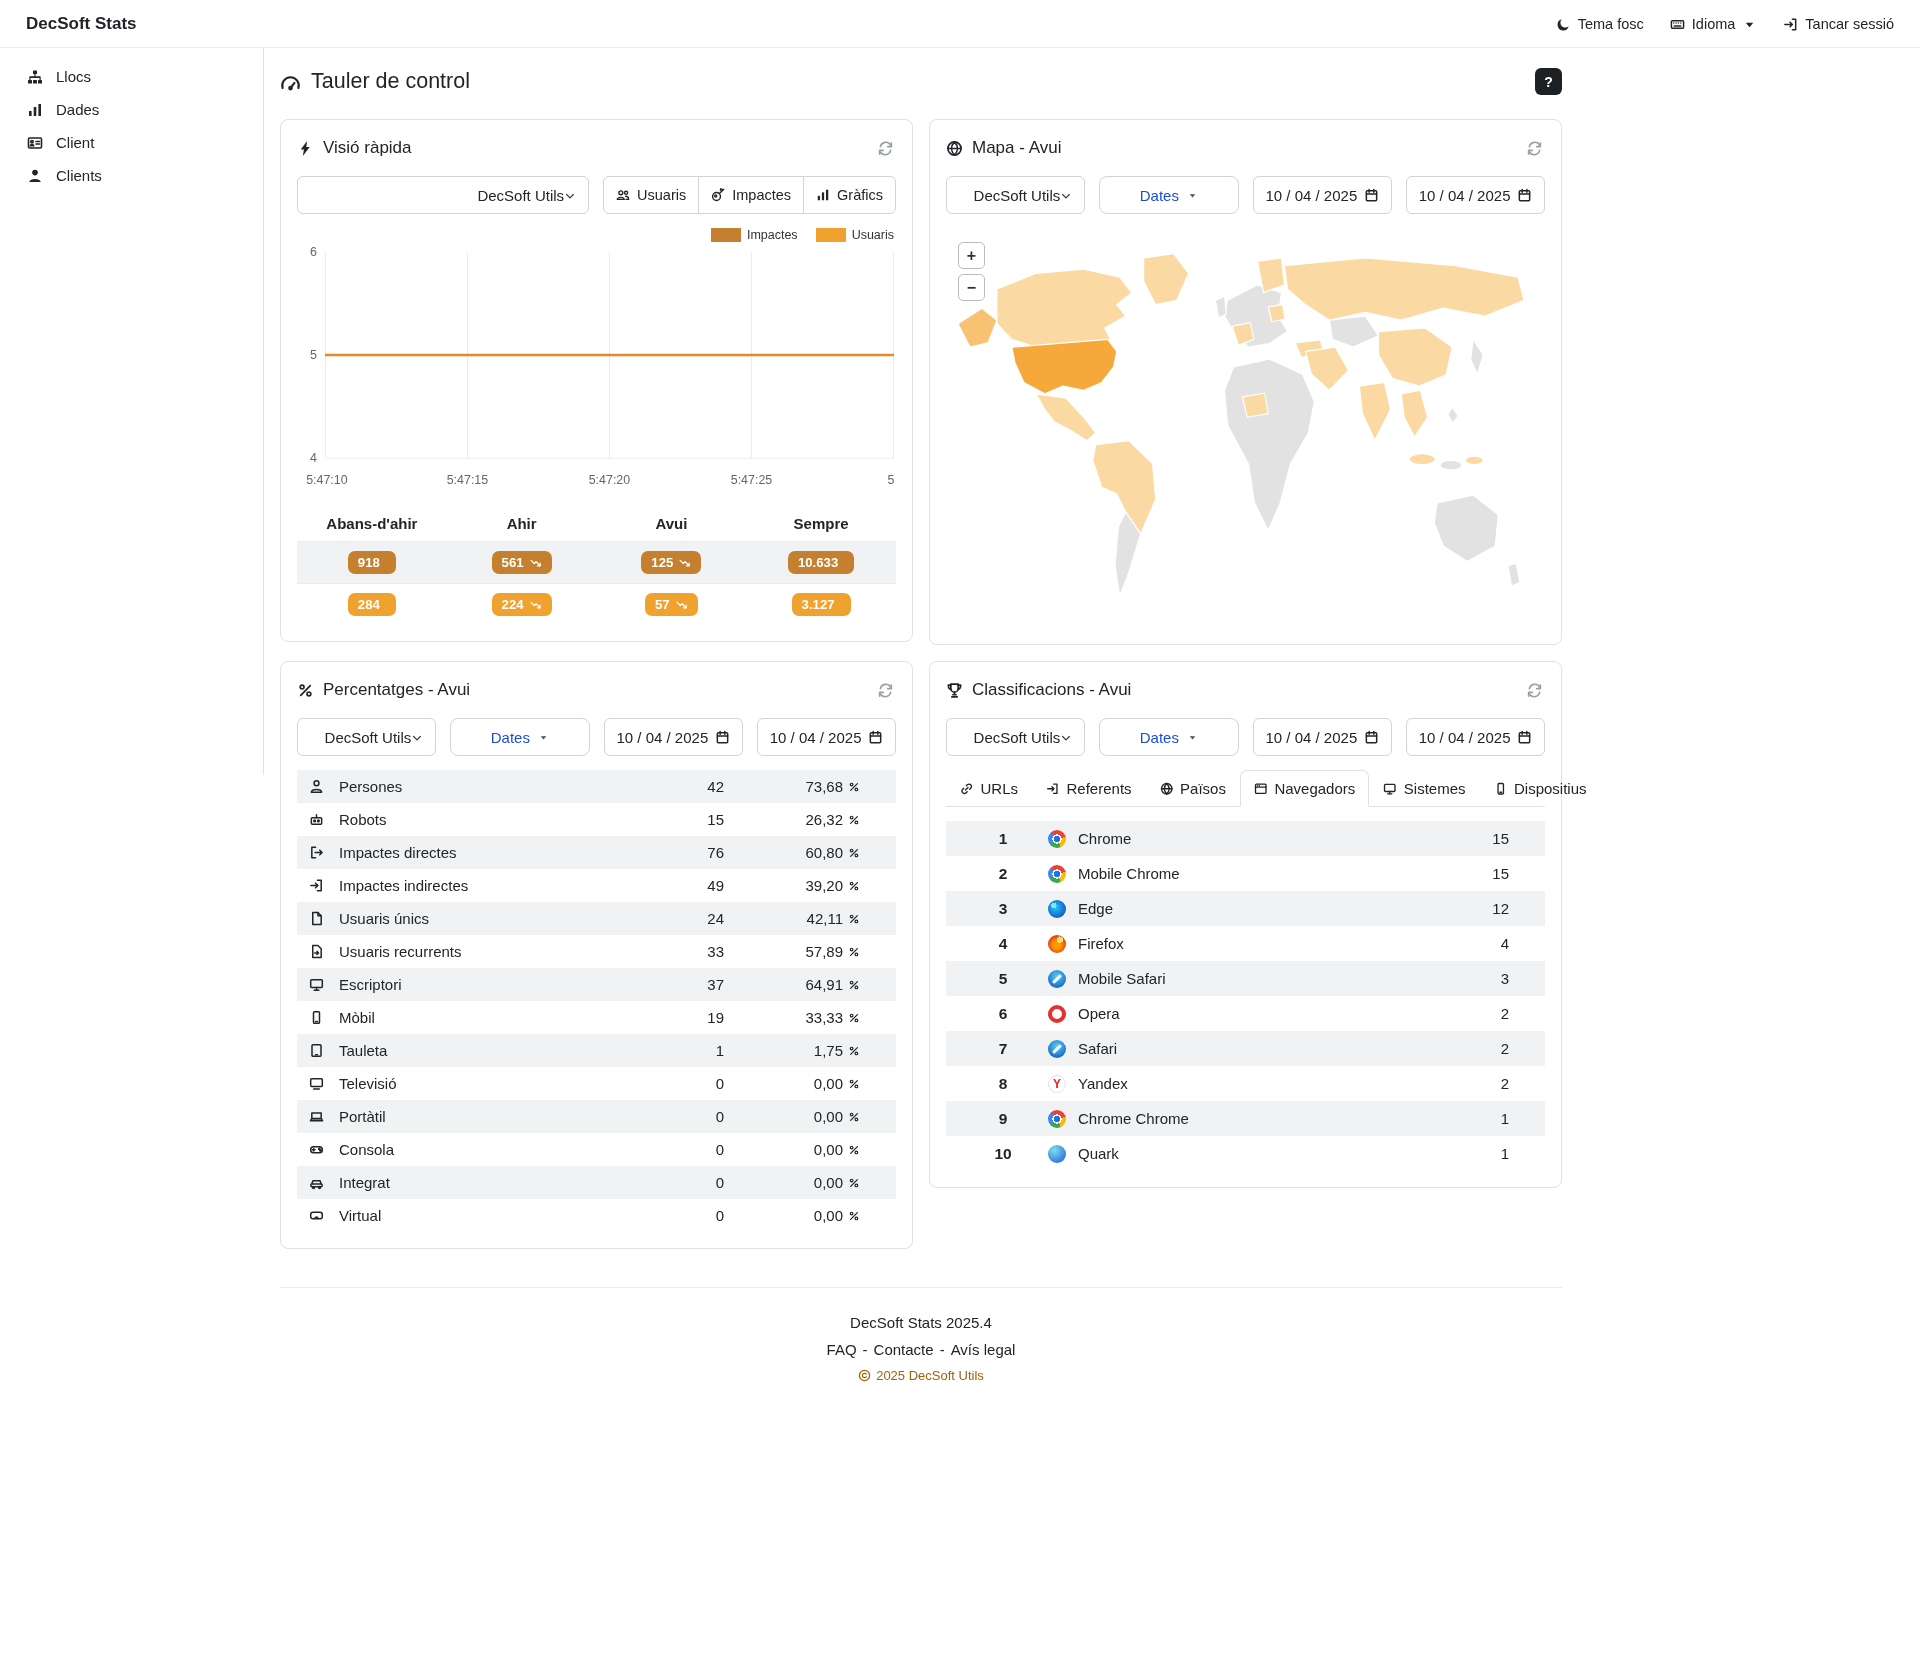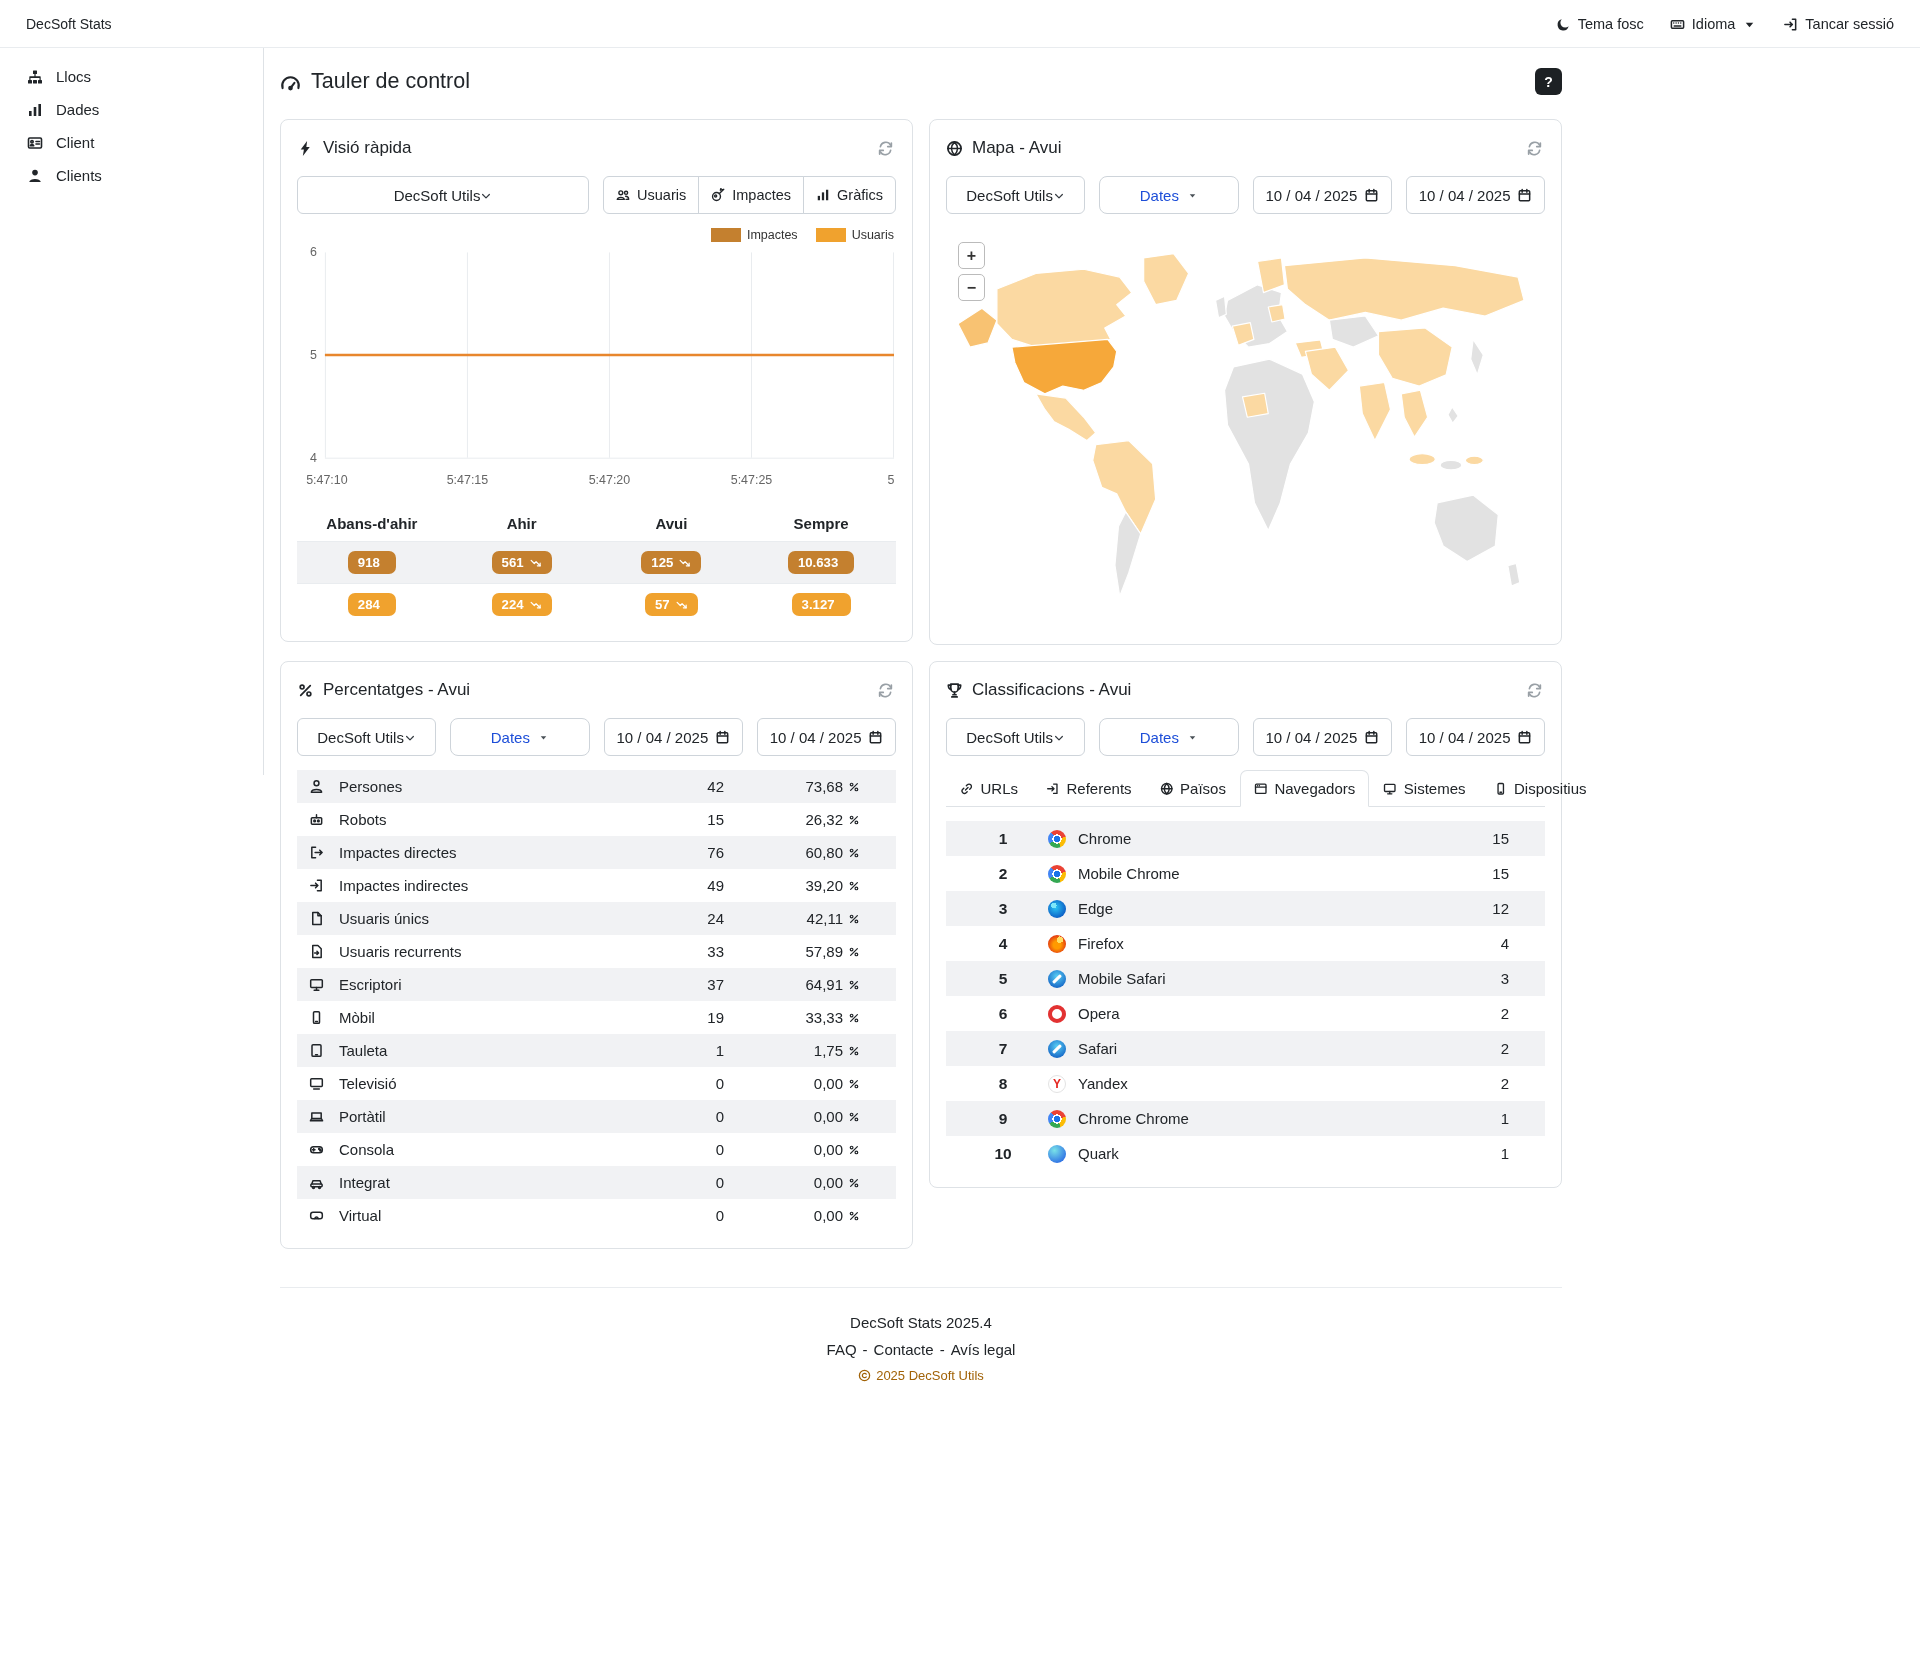--- a/index.html
+++ b/index.html
@@ -1,21 +1,21 @@
 <!DOCTYPE html>
 <html lang="ca" style="--impactes-badge: #c4802f; --usuaris-badge: #f0a22e; --chart-line: #e8862c; --map-high: #f6a83a; --map-mid: #f8c272; --map-low: #fbd9a2; --map-none: #e2e2e2;"><head>
 <meta charset="utf-8">
 <style>
   *{box-sizing:border-box;margin:0;padding:0}
   html,body{background:#fff;color:#212529;font-family:"Liberation Sans","DejaVu Sans",sans-serif;font-size:15px}
   button{font-family:inherit;cursor:pointer}
 
   
   .navbar{display:flex;justify-content:space-between;align-items:center;height:48px;padding:0 26px;border-bottom:1px solid #e9ecef}
-  .brand{font-size:14px;font-weight:400;cursor:pointer}
+  .brand{font-size:17px;font-weight:700;cursor:pointer}
   .nav-right{display:flex;align-items:center;gap:26px}
   .nav-link{display:flex;align-items:center;gap:7px;font-size:14.5px;color:#212529;cursor:pointer}
   .nav-link .icon{font-size:15px}
 
   
   .layout{display:flex;align-items:flex-start}
   .sidebar{width:264px;min-height:727px;border-right:1px solid #dee2e6;padding-top:12px;flex:none}
   .side-item{display:flex;align-items:center;gap:12px;padding:8px 26px;font-size:15px;cursor:pointer}
   .side-item .icon{font-size:16px;width:18px;display:inline-flex;justify-content:center}
   .content{flex:1;padding:12px 0 30px 16px}
@@ -30,21 +30,21 @@
   .grid{display:grid;grid-template-columns:633px 633px;gap:16px;align-items:start}
   .card{background:#fff;border:1px solid #dee2e6;border-radius:8px;padding:16px}
   .card-head{display:flex;justify-content:space-between;align-items:center;margin-bottom:16px}
   .card-head h2{display:flex;align-items:center;gap:9px;font-size:17px;font-weight:400}
   .card-head h2 .icon{font-size:17px;display:inline-flex}
   .refresh{border:none;background:none;color:#99a0a6;font-size:17px;display:inline-flex;padding:2px}
 
   
   .controls{display:flex;gap:14px;margin-bottom:14px}
   .select,.date-input,.dates-btn{height:38px;border:1px solid #ced4da;border-radius:6px;background:#fff;display:flex;align-items:center;font-size:15px;color:#212529;padding:0 12px;flex:1;min-width:0}
-  .select{justify-content:center;cursor:pointer}
+  .select{justify-content:flex-end;cursor:pointer}
   .select .icon{font-size:12px;color:#343a40}
   .dates-btn{justify-content:center;gap:8px;color:#1d4ed8;border-radius:8px}
   .dates-btn .icon{font-size:11px;color:#495057;display:inline-flex}
   .date-input{justify-content:space-between;cursor:text}
   .date-input .icon{font-size:15px;color:#212529;display:inline-flex}
   .select-wide{flex:1.62}
   .btn-group{display:flex;flex:1.1}
   .btn{display:inline-flex;align-items:center;gap:7px;height:38px;padding:0 12px;border:1px solid #ced4da;background:#fff;font-size:14.5px;color:#212529;white-space:nowrap}
   .btn + .btn{margin-left:-1px}
   .btn:first-of-type{border-radius:6px 0 0 6px}

